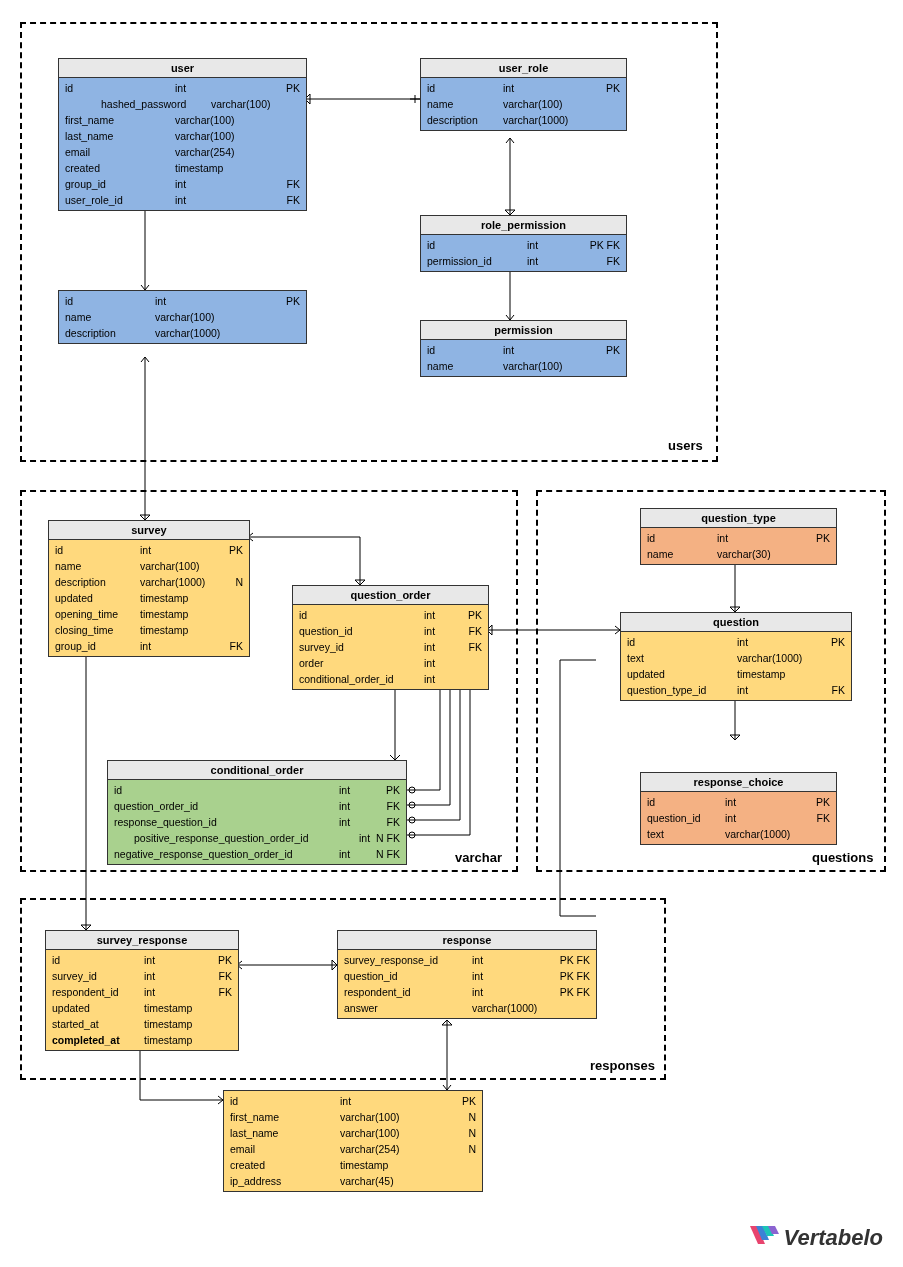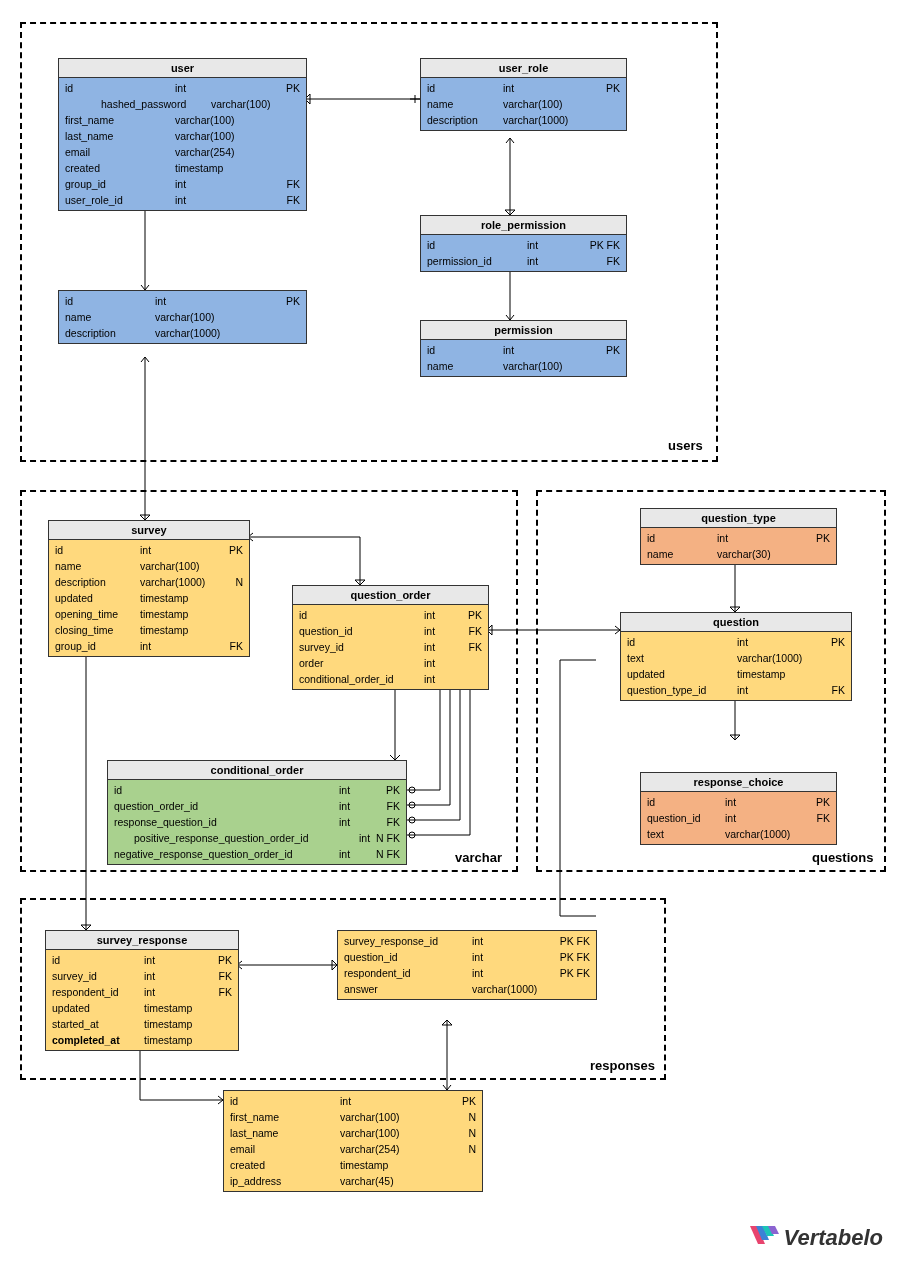--- a/index.html
+++ b/index.html
@@ -422,20 +422,21 @@
       </div>
       <div class="row">
         <span class="col-name" style="width: 92px; font-weight: bold;">completed_at</span>
         <span class="col-type" style="width: 68px;">timestamp</span>
         <span class="col-key"></span>
       </div>
     </div>
 </div>
 
 <div class="table yellow" style="left:337px;top:930px;width:258px">
+  <div class="table-header">response</div>
   <div class="table-body">
       <div class="row">
         <span class="col-name" style="width: 128px;">survey_response_id</span>
         <span class="col-type" style="width: 85px;">int</span>
         <span class="col-key">PK FK</span>
       </div>
       <div class="row">
         <span class="col-name" style="width: 128px;">question_id</span>
         <span class="col-type" style="width: 85px;">int</span>
         <span class="col-key">PK FK</span>

